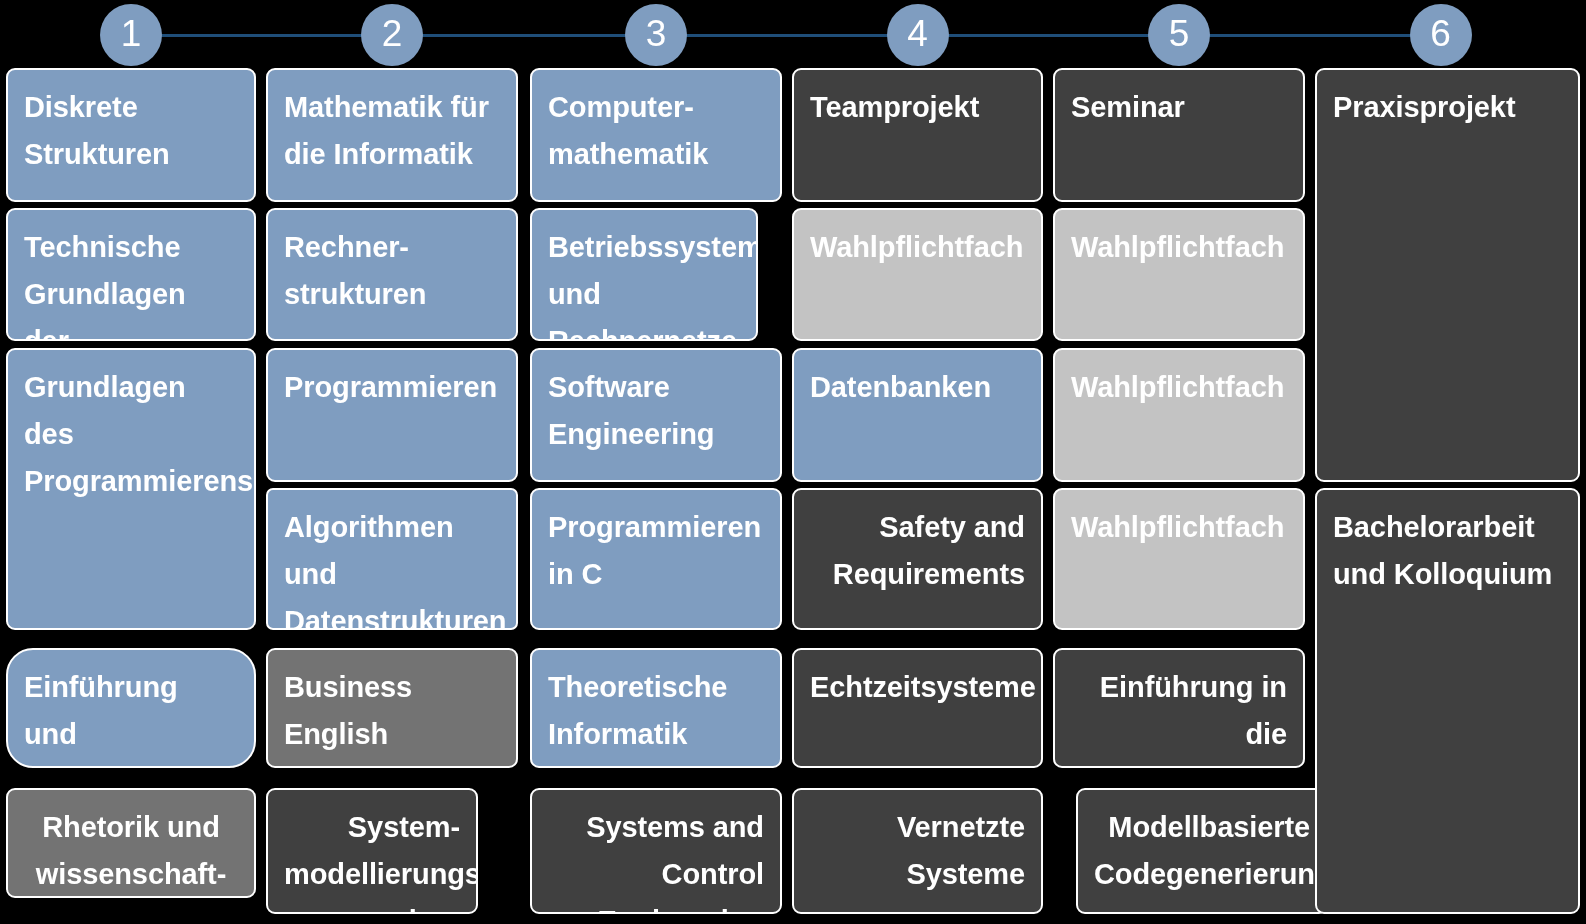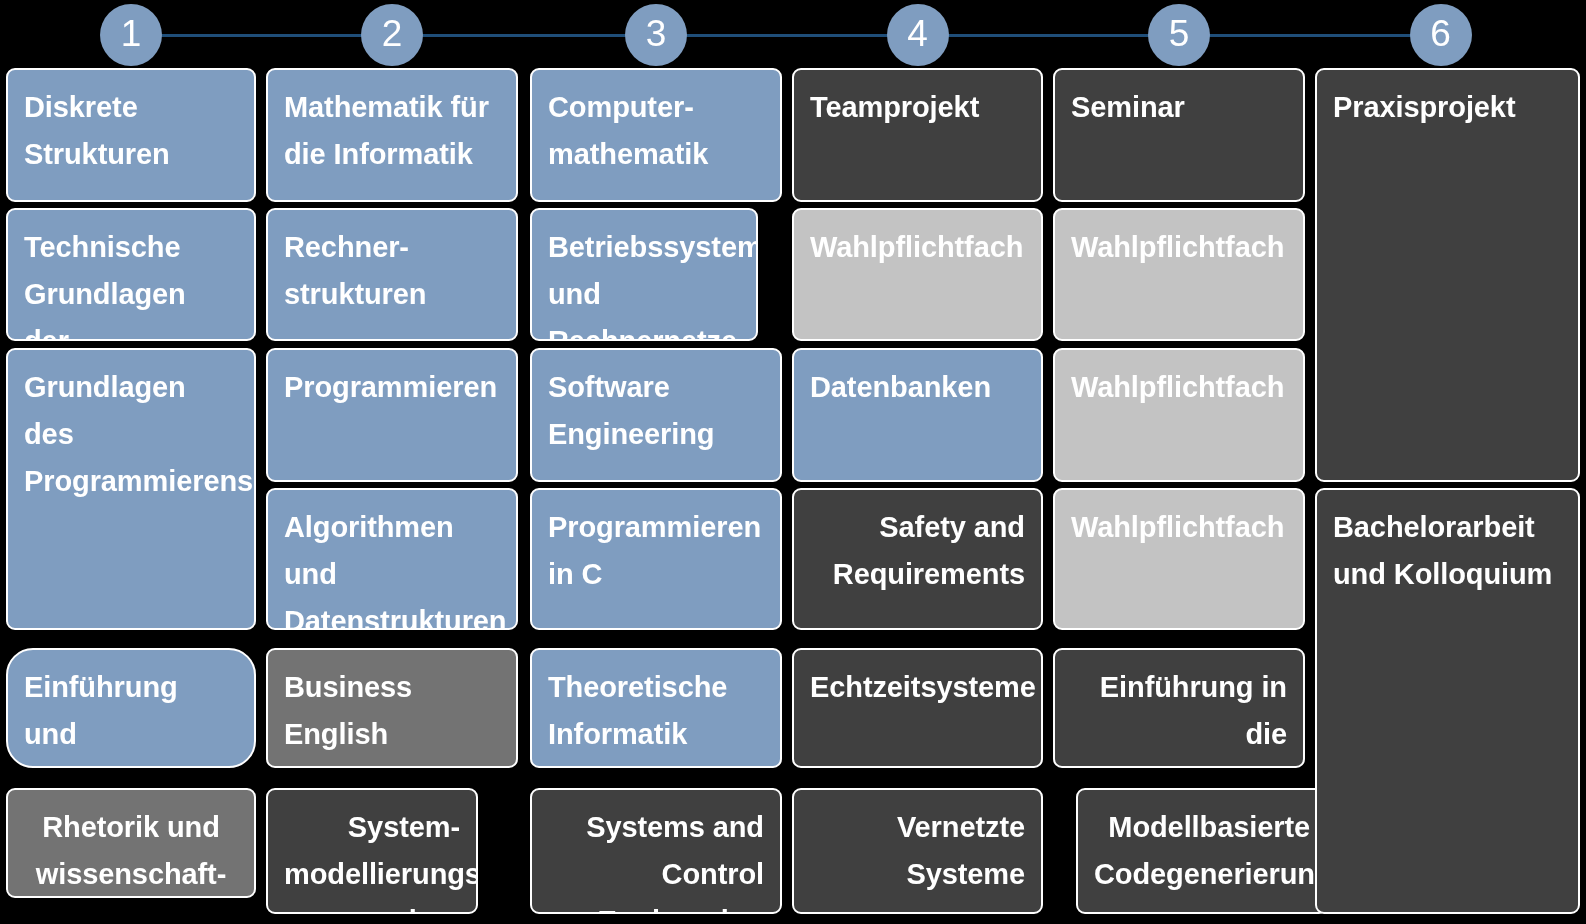--- a/index.html
+++ b/index.html
@@ -101,21 +101,21 @@
 Kompetenzen der
 Informatik</span></div>
       <div class="card ltteal" style="left: 6px; width: 250px; top: 788px; height: 110px; text-align: center;"><span>Rhetorik und
 wissenschaft-
 liches Arbeiten</span></div>
       <div class="card blue" style="left: 266px; width: 252px; top: 208px; height: 133px;"><span>Rechner-
 strukturen</span></div>
       <div class="card blue" style="left: 266px; width: 252px; top: 68px; height: 134px;"><span>Mathematik für
 die Informatik</span></div>
       <div class="card blue" style="left: 266px; width: 252px; top: 348px; height: 134px;"><span>Programmieren</span></div>
-      <div class="card blue" style="left: 266px; width: 252px; top: 488px; height: 142px;"><span>Algorithmen und
+      <div class="card blue" style="left: 266px; width: 252px; top: 488px; height: 142px; border-radius: 7px;"><span>Algorithmen und
 Datenstrukturen</span></div>
       <div class="card ltteal" style="left: 266px; width: 252px; top: 648px; height: 120px;"><span>Business English
 / Fremdsprache
 erhöhtes Niveau</span></div>
       <div class="card olive" style="left: 266px; width: 212px; top: 788px; height: 126px;"><span>System-
 modellierungs-
 sprachen</span></div>
       <div class="card blue" style="left: 530px; width: 252px; top: 68px; height: 134px;"><span>Computer-
 mathematik</span></div>
       <div class="card blue" style="left: 530px; width: 228px; top: 208px; height: 133px;"><span>Betriebssysteme

